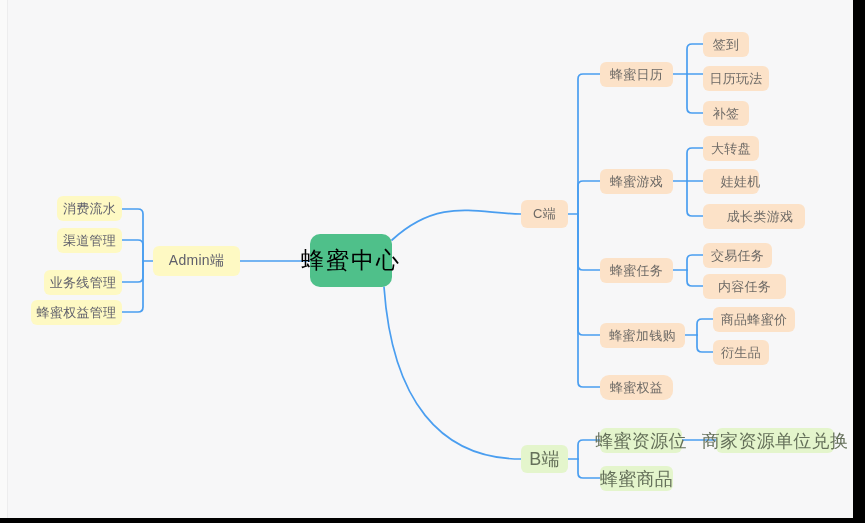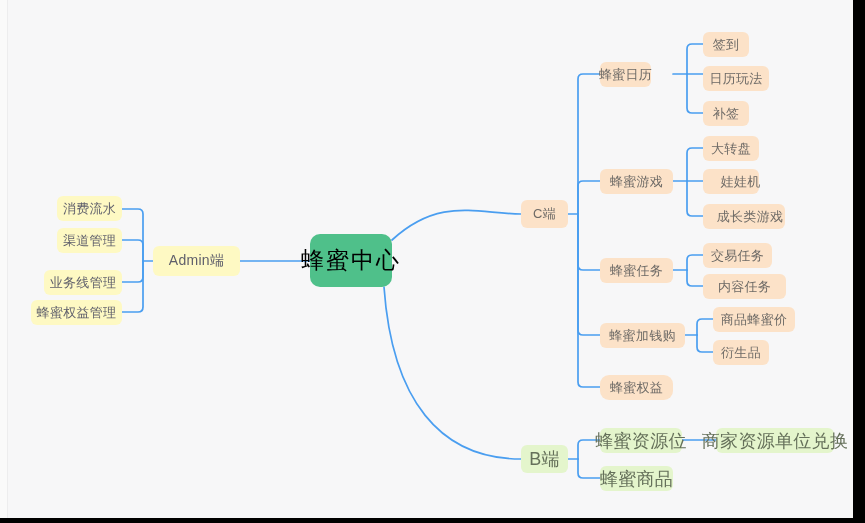--- a/index.html
+++ b/index.html
@@ -137,29 +137,29 @@
 
   <div class="node purple lvl1" style="left:153px; top:246px; width:87px; height:30px;">Admin端</div>
 
   <div class="node purple" style="left:57px; top:196px; width:65px; height:25px;">消费流水</div>
   <div class="node purple" style="left:57px; top:228px; width:65px; height:25px;">渠道管理</div>
   <div class="node purple" style="left:44px; top:270px; width:78px; height:25px;">业务线管理</div>
   <div class="node purple" style="left:31px; top:300px; width:91px; height:25px;">蜂蜜权益管理</div>
 
   <div class="node peach" style="left:521px; top:200px; width:47px; height:28px;">C端</div>
 
-  <div class="node peach" style="left:600px; top:62px; width:51px; height:25px;">蜂蜜日历</div>
+  <div class="node peach" style="left:600px; top:62px; width:73px; height:25px;">蜂蜜日历</div>
   <div class="node peach" style="left:703px; top:32px; width:46px; height:25px;">签到</div>
   <div class="node peach" style="left:703px; top:66px; width:66px; height:25px;">日历玩法</div>
   <div class="node peach" style="left:703px; top:101px; width:46px; height:25px;">补签</div>
 
   <div class="node peach" style="left:600px; top:169px; width:73px; height:25px;">蜂蜜游戏</div>
   <div class="node peach" style="left:703px; top:136px; width:56px; height:25px;">大转盘</div>
   <div class="node peach" style="left:703px; top:169px; width:56px; height:25px;padding-left:19px;">娃娃机</div>
-  <div class="node peach" style="left:703px; top:204px; width:82px; height:25px;padding-left:12px;">成长类游戏</div>
+  <div class="node peach" style="left:703px; top:204px; width:102px; height:25px;padding-left:12px;">成长类游戏</div>
 
   <div class="node peach" style="left:600px; top:258px; width:73px; height:25px;">蜂蜜任务</div>
   <div class="node peach" style="left:703px; top:243px; width:69px; height:25px;">交易任务</div>
   <div class="node peach" style="left:703px; top:274px; width:83px; height:25px;">内容任务</div>
 
   <div class="node peach" style="left:713px; top:307px; width:82px; height:25px;">商品蜂蜜价</div>
   <div class="node peach" style="left:600px; top:323px; width:85px; height:25px;">蜂蜜加钱购</div>
   <div class="node peach" style="left:713px; top:340px; width:56px; height:25px;">衍生品</div>
 
   <div class="node peach" style="left:600px; top:375px; width:73px; height:25px;border-radius:9px;">蜂蜜权益</div>

